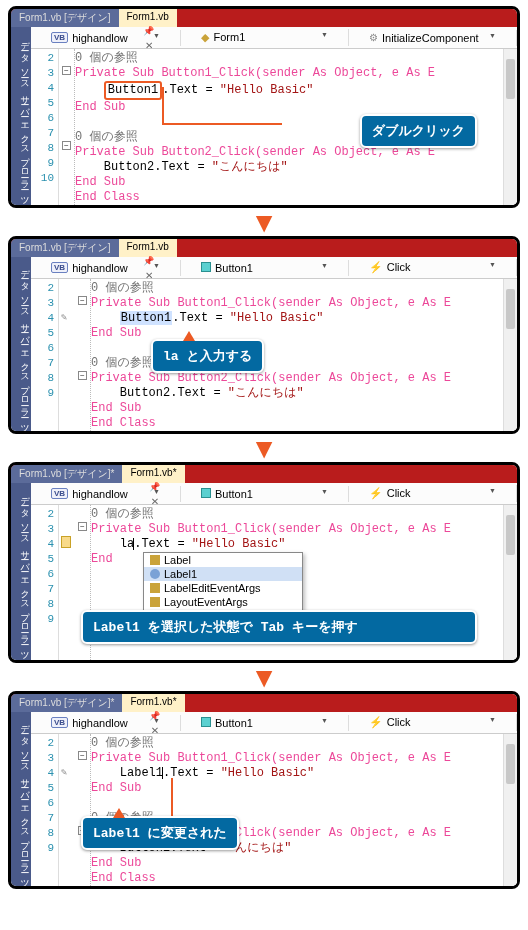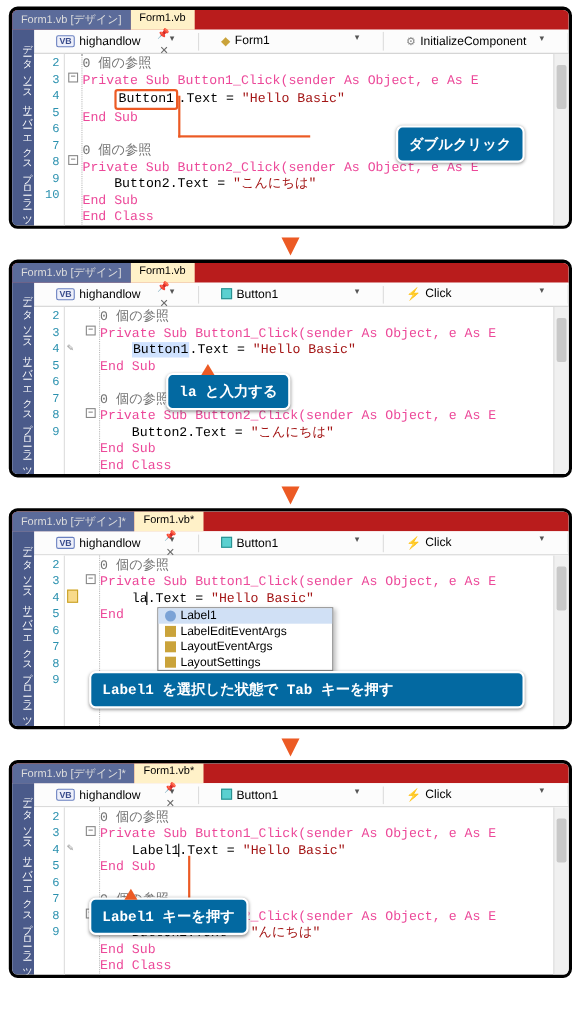--- a/index.html
+++ b/index.html
@@ -376,20 +376,24 @@
     <div class="code-body"><span class="gray">0 個の参照</span>
 <span class="kw">Private Sub Button1_Click(sender As Object, e As E</span>
     <span>la</span><span class="cursor-bar"></span><span>.Text = </span><span class="str">"Hello Basic"</span>
 <span class="kw">End </span>
 
 
 
 <span class="kw">En</span>
 </div>
     <div class="intellisense" style="top:47px; left:112px">
+      <div class="item">
+          <span class="tiny-icon prop"></span>
+          <span>Label</span>
+        </div>
       <div class="item sel">
           <span class="tiny-icon cls"></span>
           <span>Label1</span>
         </div>
       <div class="item">
           <span class="tiny-icon prop"></span>
           <span>LabelEditEventArgs</span>
         </div>
       <div class="item">
           <span class="tiny-icon prop"></span>
@@ -462,16 +466,16 @@
 
 <span class="gray">0 個の参照</span>
 <span class="kw">Private Sub Button2_Click(sender As Object, e As E</span>
     <span>Button2.Text = </span><span class="str">"んにちは"</span>
 <span class="kw">End Sub</span>
 <span class="kw">End Class</span>
 </div>
     <div class="scrollbar-v">
         <div class="thumb"></div>
       </div>
-    <div class="callout top-left" style="top:82px; left:50px">Label1 キーを押す</div>
+    <div class="callout top-left" style="top:82px; left:50px">Label1 に変更された</div>
     <div class="line-leader" style="top:44px; left:140px; width:2px; height:45px; border-bottom:none;"></div>
   </div>
 </div>
 
 </body></html>

